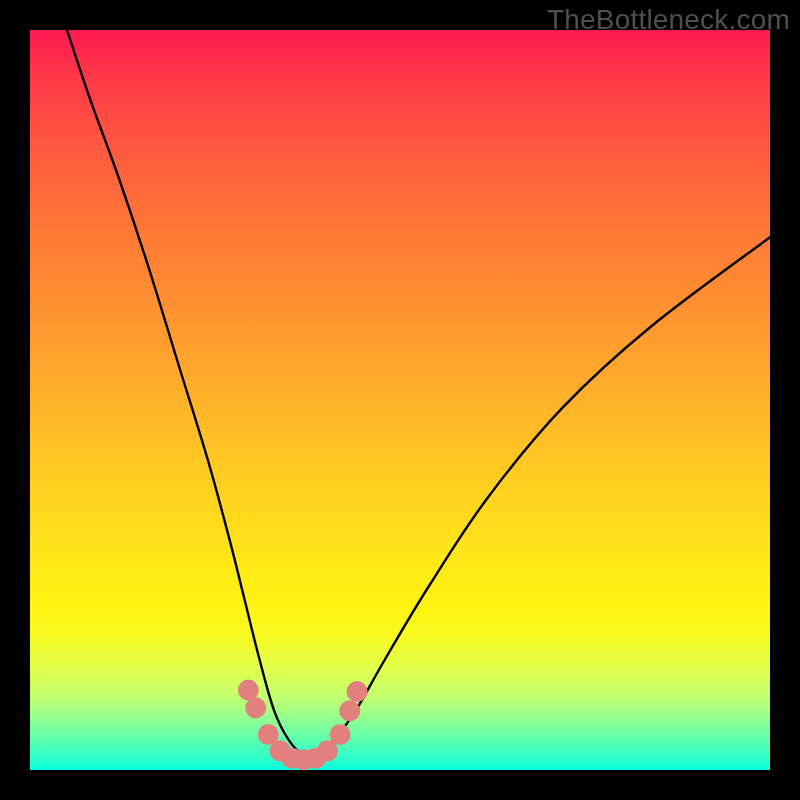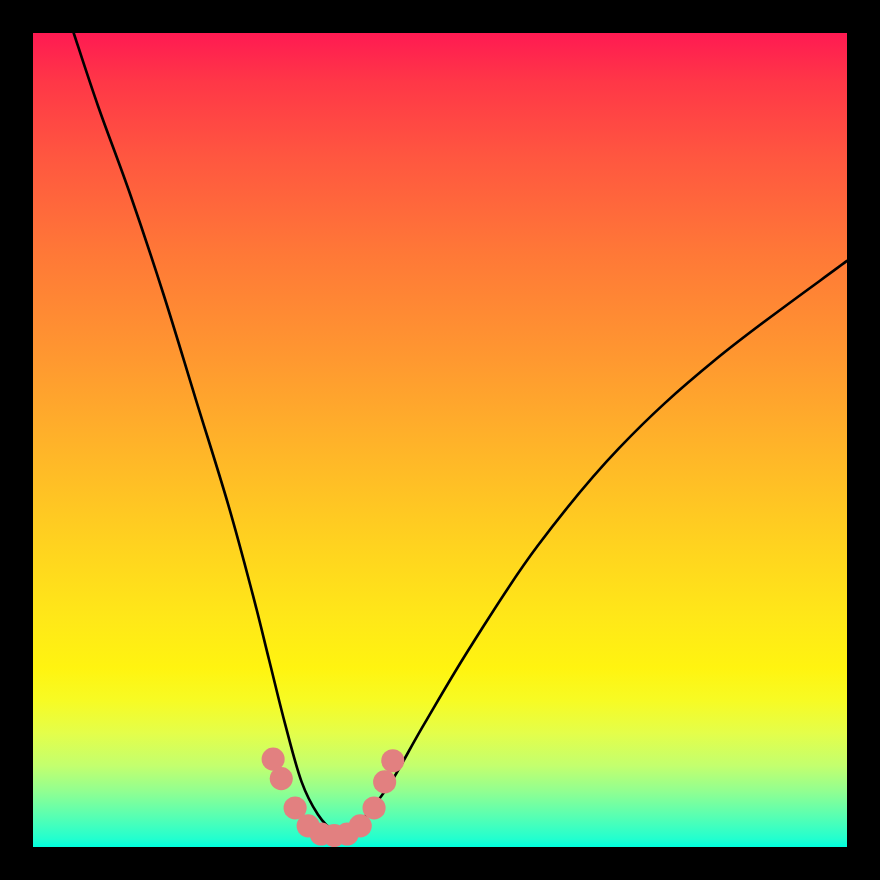--- a/index.html
+++ b/index.html
@@ -78,13 +78,14 @@
           <circle cx="273.8" cy="729.64" r="10.5" fill="#e28080"></circle>
           <circle cx="285.64" cy="728.16" r="10.5" fill="#e28080"></circle>
           <circle cx="297.48" cy="720.76" r="10.5" fill="#e28080"></circle>
           <circle cx="310.06" cy="704.48" r="10.5" fill="#e28080"></circle>
           <circle cx="319.68000000000006" cy="680.8" r="10.5" fill="#e28080"></circle>
           <circle cx="327.08" cy="661.56" r="10.5" fill="#e28080"></circle>
         </g>
     </svg>
   </div>
 
+  <div class="watermark">TheBottleneck.com</div>
 </div>
 
 </body></html>

